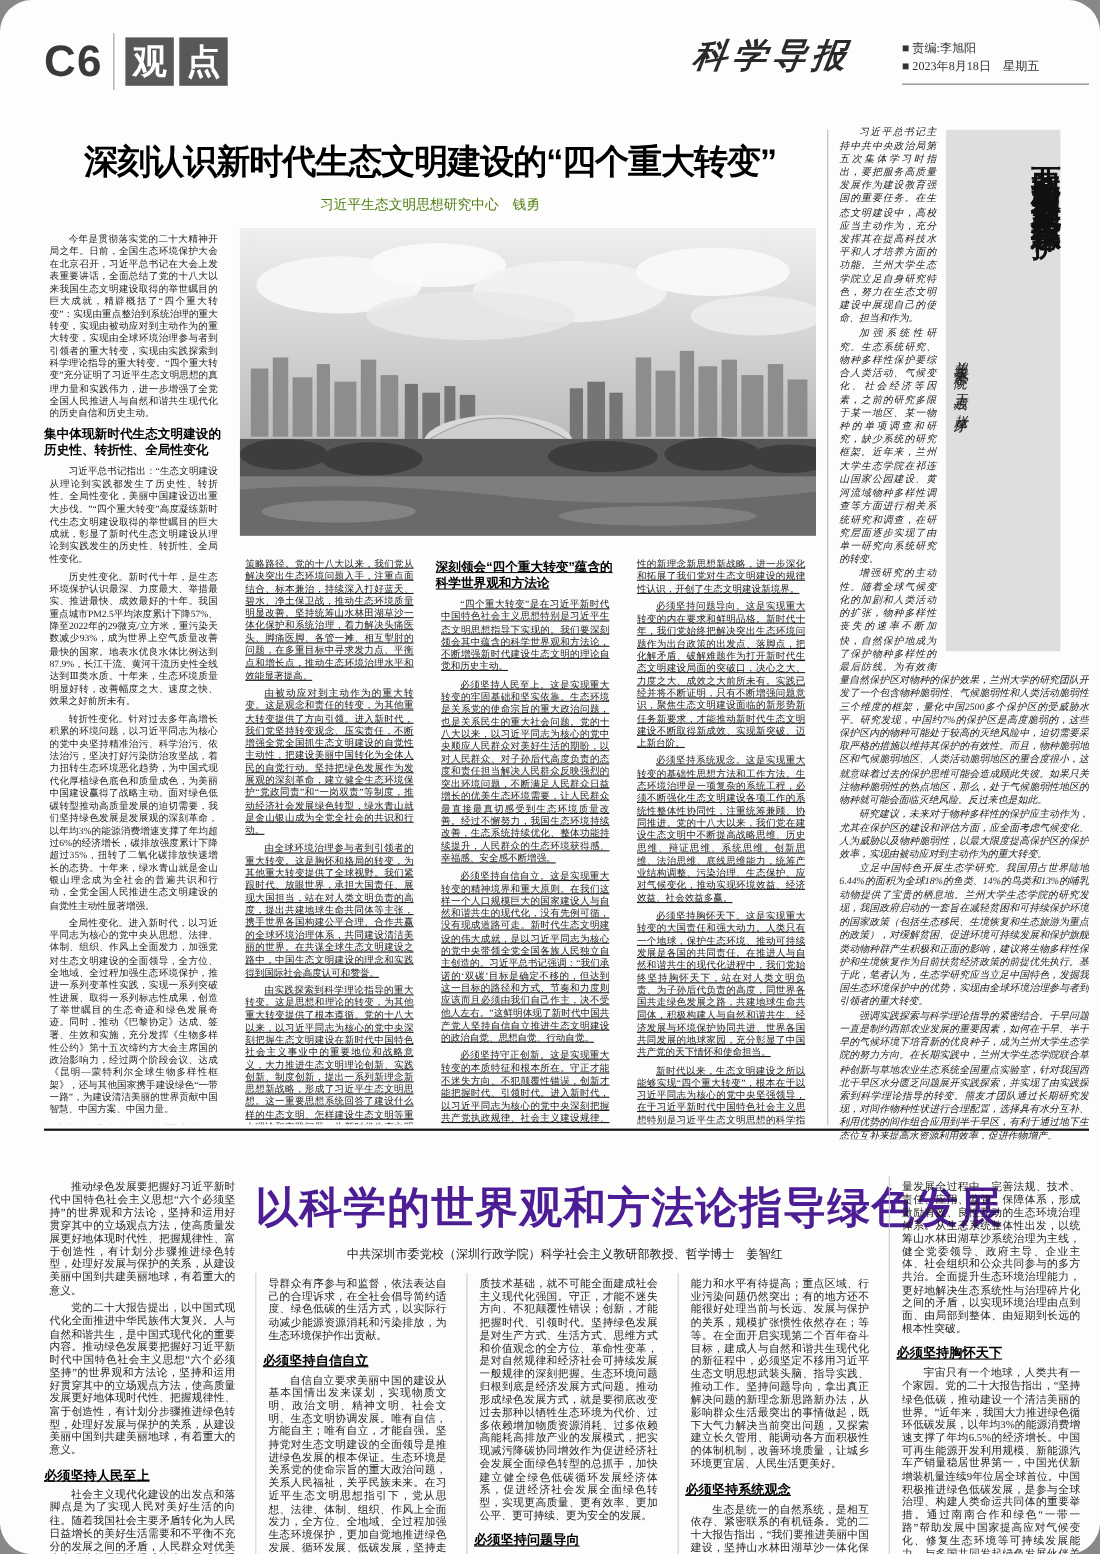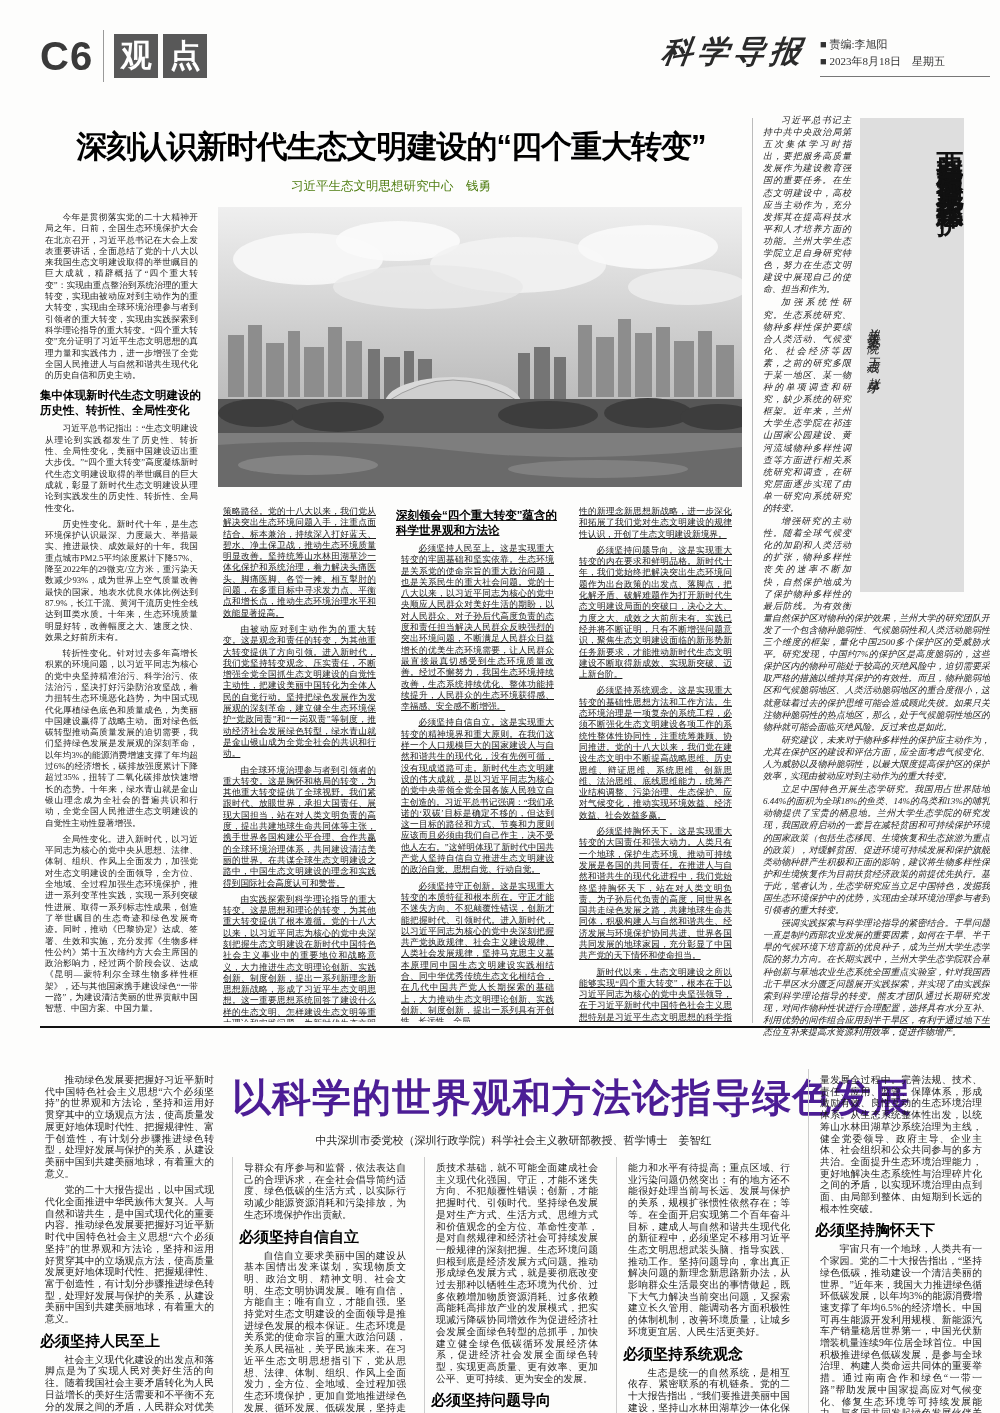--- a/index.html
+++ b/index.html
@@ -1,29 +1,29 @@
 <!DOCTYPE html>
 <html><head>
 <meta charset="utf-8">
 <style>
   html,body{margin:0;padding:0;background:#888;}
   #page{position:relative;width:1000px;height:1413px;background:#fdfdfc;margin:0 auto;overflow:hidden;
-        font-family:"Liberation Serif","DejaVu Serif",serif;color:#1c1c1c;}
+        font-family:"Liberation Serif","DejaVu Serif",serif;color:#1c1c1c;border-radius:29px;}
   
   .hdr{position:absolute;left:40px;top:30px;width:950px;height:68px;display:flex;justify-content:space-between;align-items:flex-start;}
   .hdr-left{display:flex;align-items:center;gap:10px;}
   .page-no{font-family:"Liberation Sans",sans-serif;font-weight:bold;font-size:40px;color:#3a3a3a;letter-spacing:1px;}
   .hdr-vrule{width:1px;height:52px;background:#9a9a9a;}
   .sec-blocks{display:flex;gap:5px;}
   .sec-block{width:44px;height:44px;background:#585858;color:#fff;font-family:"Liberation Sans",sans-serif;
              font-weight:bold;font-size:31px;display:flex;align-items:center;justify-content:center;}
   .hdr-right{display:flex;align-items:flex-start;gap:14px;margin-top:6px;}
   .masthead{font-family:"DejaVu Serif",serif;font-style:italic;font-weight:bold;font-size:31px;color:#2a2a2a;
             transform:skewX(-8deg);letter-spacing:5px;line-height:1;}
-  .hdr-info{font-size:11px;color:#333;border-bottom:1.5px solid #777;padding-bottom:6px;line-height:17px;min-width:170px;}
+  .hdr-info{font-size:11px;color:#333;border-bottom:1.5px solid #777;padding-bottom:6px;line-height:17px;min-width:170px;margin-left:32px;}
   
   p{margin:5px;text-indent:2em;text-align:justify;}
   p.cont{text-indent:0;}
   h3.sub{font-family:"Liberation Sans",sans-serif;color:#000;}
   
   .main-art{position:absolute;left:40px;top:110px;width:702px;height:912px;overflow:hidden;}
   .m-title{font-family:"Liberation Sans",sans-serif;font-weight:bold;font-size:31px;letter-spacing:-1px;
            text-align:center;margin:16px 0 10px 0;color:#000;white-space:nowrap;}
   .m-byline{text-align:center;font-size:12.5px;margin-bottom:12px;color:#4d7c0f;}
   .m-body{display:flex;gap:15px;height:818px;overflow:hidden;}
@@ -48,21 +48,21 @@
   
   .bottom{position:absolute;left:40px;top:1069px;width:950px;height:375px;overflow:hidden;display:flex;gap:13px;}
   .b-col{width:179px;flex:0 0 179px;font-size:9.8px;line-height:11.7px;overflow:hidden;}
   .b-mid{width:563px;flex:0 0 563px;}
   .b-title{font-family:Liberation Sans, sans-serif;font-weight:bold;font-size:39px;letter-spacing:1px;
            text-align:center;margin:2px 0 8px 0;color:#4c1d95;white-space:nowrap;}
   .b-byline{text-align:center;font-size:11px;margin-bottom:9px;color:#222;}
   .b-mid-cols{display:flex;gap:13px;height:308px;overflow:hidden;}
   .b-mid-cols .b-col{border-left:1px solid #ccc;padding-left:6px;width:172px;flex:0 0 172px;}
   .b-col5{border-left:1px solid #ccc;padding-left:6px;width:172px;flex:0 0 172px;}
-  .bottom h3.sub{font-size:15px;line-height:16px;margin:8px 0 5px 0;}
+  .bottom h3.sub{font-size:12px;line-height:16px;margin:8px 0 5px 0;text-decoration:underline;}
 </style>
 </head>
 <body>
 
 <div id="page">
 
   <div class="hdr">
     <div class="hdr-left">
       <span class="page-no">C6</span>
       <span class="hdr-vrule"></span>
@@ -154,20 +154,21 @@
         </svg>
         <div class="m-sub-cols">
           <div class="m-col">
               <p class="cont">策略路径。党的十八大以来，我们党从解决突出生态环境问题入手，注重点面结合、标本兼治，持续深入打好蓝天、碧水、净土保卫战，推动生态环境质量明显改善。坚持统筹山水林田湖草沙一体化保护和系统治理，着力解决头痛医头、脚痛医脚、各管一摊、相互掣肘的问题，在多重目标中寻求发力点、平衡点和增长点，推动生态环境治理水平和效能显著提高。</p>
               <p>由被动应对到主动作为的重大转变。这是观念和责任的转变，为其他重大转变提供了方向引领。进入新时代，我们党坚持转变观念、压实责任，不断增强全党全国抓生态文明建设的自觉性主动性，把建设美丽中国转化为全体人民的自觉行动。坚持把绿色发展作为发展观的深刻革命，建立健全生态环境保护“党政同责”和“一岗双责”等制度，推动经济社会发展绿色转型，绿水青山就是金山银山成为全党全社会的共识和行动。</p>
               <p>由全球环境治理参与者到引领者的重大转变。这是胸怀和格局的转变，为其他重大转变提供了全球视野。我们紧跟时代、放眼世界，承担大国责任、展现大国担当，站在对人类文明负责的高度，提出共建地球生命共同体等主张，携手世界各国构建公平合理、合作共赢的全球环境治理体系，共同建设清洁美丽的世界。在共谋全球生态文明建设之路中，中国生态文明建设的理念和实践得到国际社会高度认可和赞誉。</p>
               <p>由实践探索到科学理论指导的重大转变。这是思想和理论的转变，为其他重大转变提供了根本遵循。党的十八大以来，以习近平同志为核心的党中央深刻把握生态文明建设在新时代中国特色社会主义事业中的重要地位和战略意义，大力推进生态文明理论创新、实践创新、制度创新，提出一系列新理念新思想新战略，形成了习近平生态文明思想。这一重要思想系统回答了建设什么样的生态文明、怎样建设生态文明等重大理论和实践问题，为新时代生态文明建设提供了根本遵循。思想和理论的重大转变居于统摄和管总地位，是认识之变、理念之变，也是指导实现其他重大转变的根本性转变。</p>
             </div>
           <div class="m-col">
               <h3 class="sub">深刻领会“四个重大转变”蕴含的科学世界观和方法论</h3>
+              <p>“四个重大转变”是在习近平新时代中国特色社会主义思想特别是习近平生态文明思想指导下实现的。我们要深刻领会其中蕴含的科学世界观和方法论，不断增强新时代建设生态文明的理论自觉和历史主动。</p>
               <p>必须坚持人民至上。这是实现重大转变的牢固基础和坚实依靠。生态环境是关系党的使命宗旨的重大政治问题，也是关系民生的重大社会问题。党的十八大以来，以习近平同志为核心的党中央顺应人民群众对美好生活的期盼，以对人民群众、对子孙后代高度负责的态度和责任担当解决人民群众反映强烈的突出环境问题，不断满足人民群众日益增长的优美生态环境需要，让人民群众最直接最真切感受到生态环境质量改善。经过不懈努力，我国生态环境持续改善，生态系统持续优化、整体功能持续提升，人民群众的生态环境获得感、幸福感、安全感不断增强。</p>
               <p>必须坚持自信自立。这是实现重大转变的精神境界和重大原则。在我们这样一个人口规模巨大的国家建设人与自然和谐共生的现代化，没有先例可循，没有现成道路可走。新时代生态文明建设的伟大成就，是以习近平同志为核心的党中央带领全党全国各族人民独立自主创造的。习近平总书记强调：“我们承诺的‘双碳’目标是确定不移的，但达到这一目标的路径和方式、节奏和力度则应该而且必须由我们自己作主，决不受他人左右。”这鲜明体现了新时代中国共产党人坚持自信自立推进生态文明建设的政治自觉、思想自觉、行动自觉。</p>
               <p>必须坚持守正创新。这是实现重大转变的本质特征和根本所在。守正才能不迷失方向、不犯颠覆性错误，创新才能把握时代、引领时代。进入新时代，以习近平同志为核心的党中央深刻把握共产党执政规律、社会主义建设规律、人类社会发展规律，坚持马克思主义基本原理同中国生态文明建设实践相结合、同中华优秀传统生态文化相结合，在几代中国共产党人长期探索的基础上，大力推动生态文明理论创新、实践创新、制度创新，提出一系列具有开创性、长远性、全局</p>
             </div>
           <div class="m-col">
               <p class="cont">性的新理念新思想新战略，进一步深化和拓展了我们党对生态文明建设的规律性认识，开创了生态文明建设新境界。</p>
               <p>必须坚持问题导向。这是实现重大转变的内在要求和鲜明品格。新时代十年，我们党始终把解决突出生态环境问题作为出台政策的出发点、落脚点，把化解矛盾、破解难题作为打开新时代生态文明建设局面的突破口，决心之大、力度之大、成效之大前所未有。实践已经并将不断证明，只有不断增强问题意识，聚焦生态文明建设面临的新形势新任务新要求，才能推动新时代生态文明建设不断取得新成效、实现新突破、迈上新台阶。</p>
               <p>必须坚持系统观念。这是实现重大转变的基础性思想方法和工作方法。生态环境治理是一项复杂的系统工程，必须不断强化生态文明建设各项工作的系统性整体性协同性，注重统筹兼顾、协同推进。党的十八大以来，我们党在建设生态文明中不断提高战略思维、历史思维、辩证思维、系统思维、创新思维、法治思维、底线思维能力，统筹产业结构调整、污染治理、生态保护、应对气候变化，推动实现环境效益、经济效益、社会效益多赢。</p>
               <p>必须坚持胸怀天下。这是实现重大转变的大国责任和强大动力。人类只有一个地球，保护生态环境、推动可持续发展是各国的共同责任。在推进人与自然和谐共生的现代化进程中，我们党始终坚持胸怀天下，站在对人类文明负责、为子孙后代负责的高度，同世界各国共走绿色发展之路，共建地球生命共同体，积极构建人与自然和谐共生、经济发展与环境保护协同共进、世界各国共同发展的地球家园，充分彰显了中国共产党的天下情怀和使命担当。</p>
               <p>新时代以来，生态文明建设之所以能够实现“四个重大转变”，根本在于以习近平同志为核心的党中央坚强领导，在于习近平新时代中国特色社会主义思想特别是习近平生态文明思想的科学指引。奋进新征程，必须完整准确全面把握习近平生态文明思想的核心要义、精神实质、丰富内涵、实践要求，在深学细悟笃行中加快推进人与自然和谐共生的现代化，奋力谱写新时代生态文明建设新篇章。</p>

